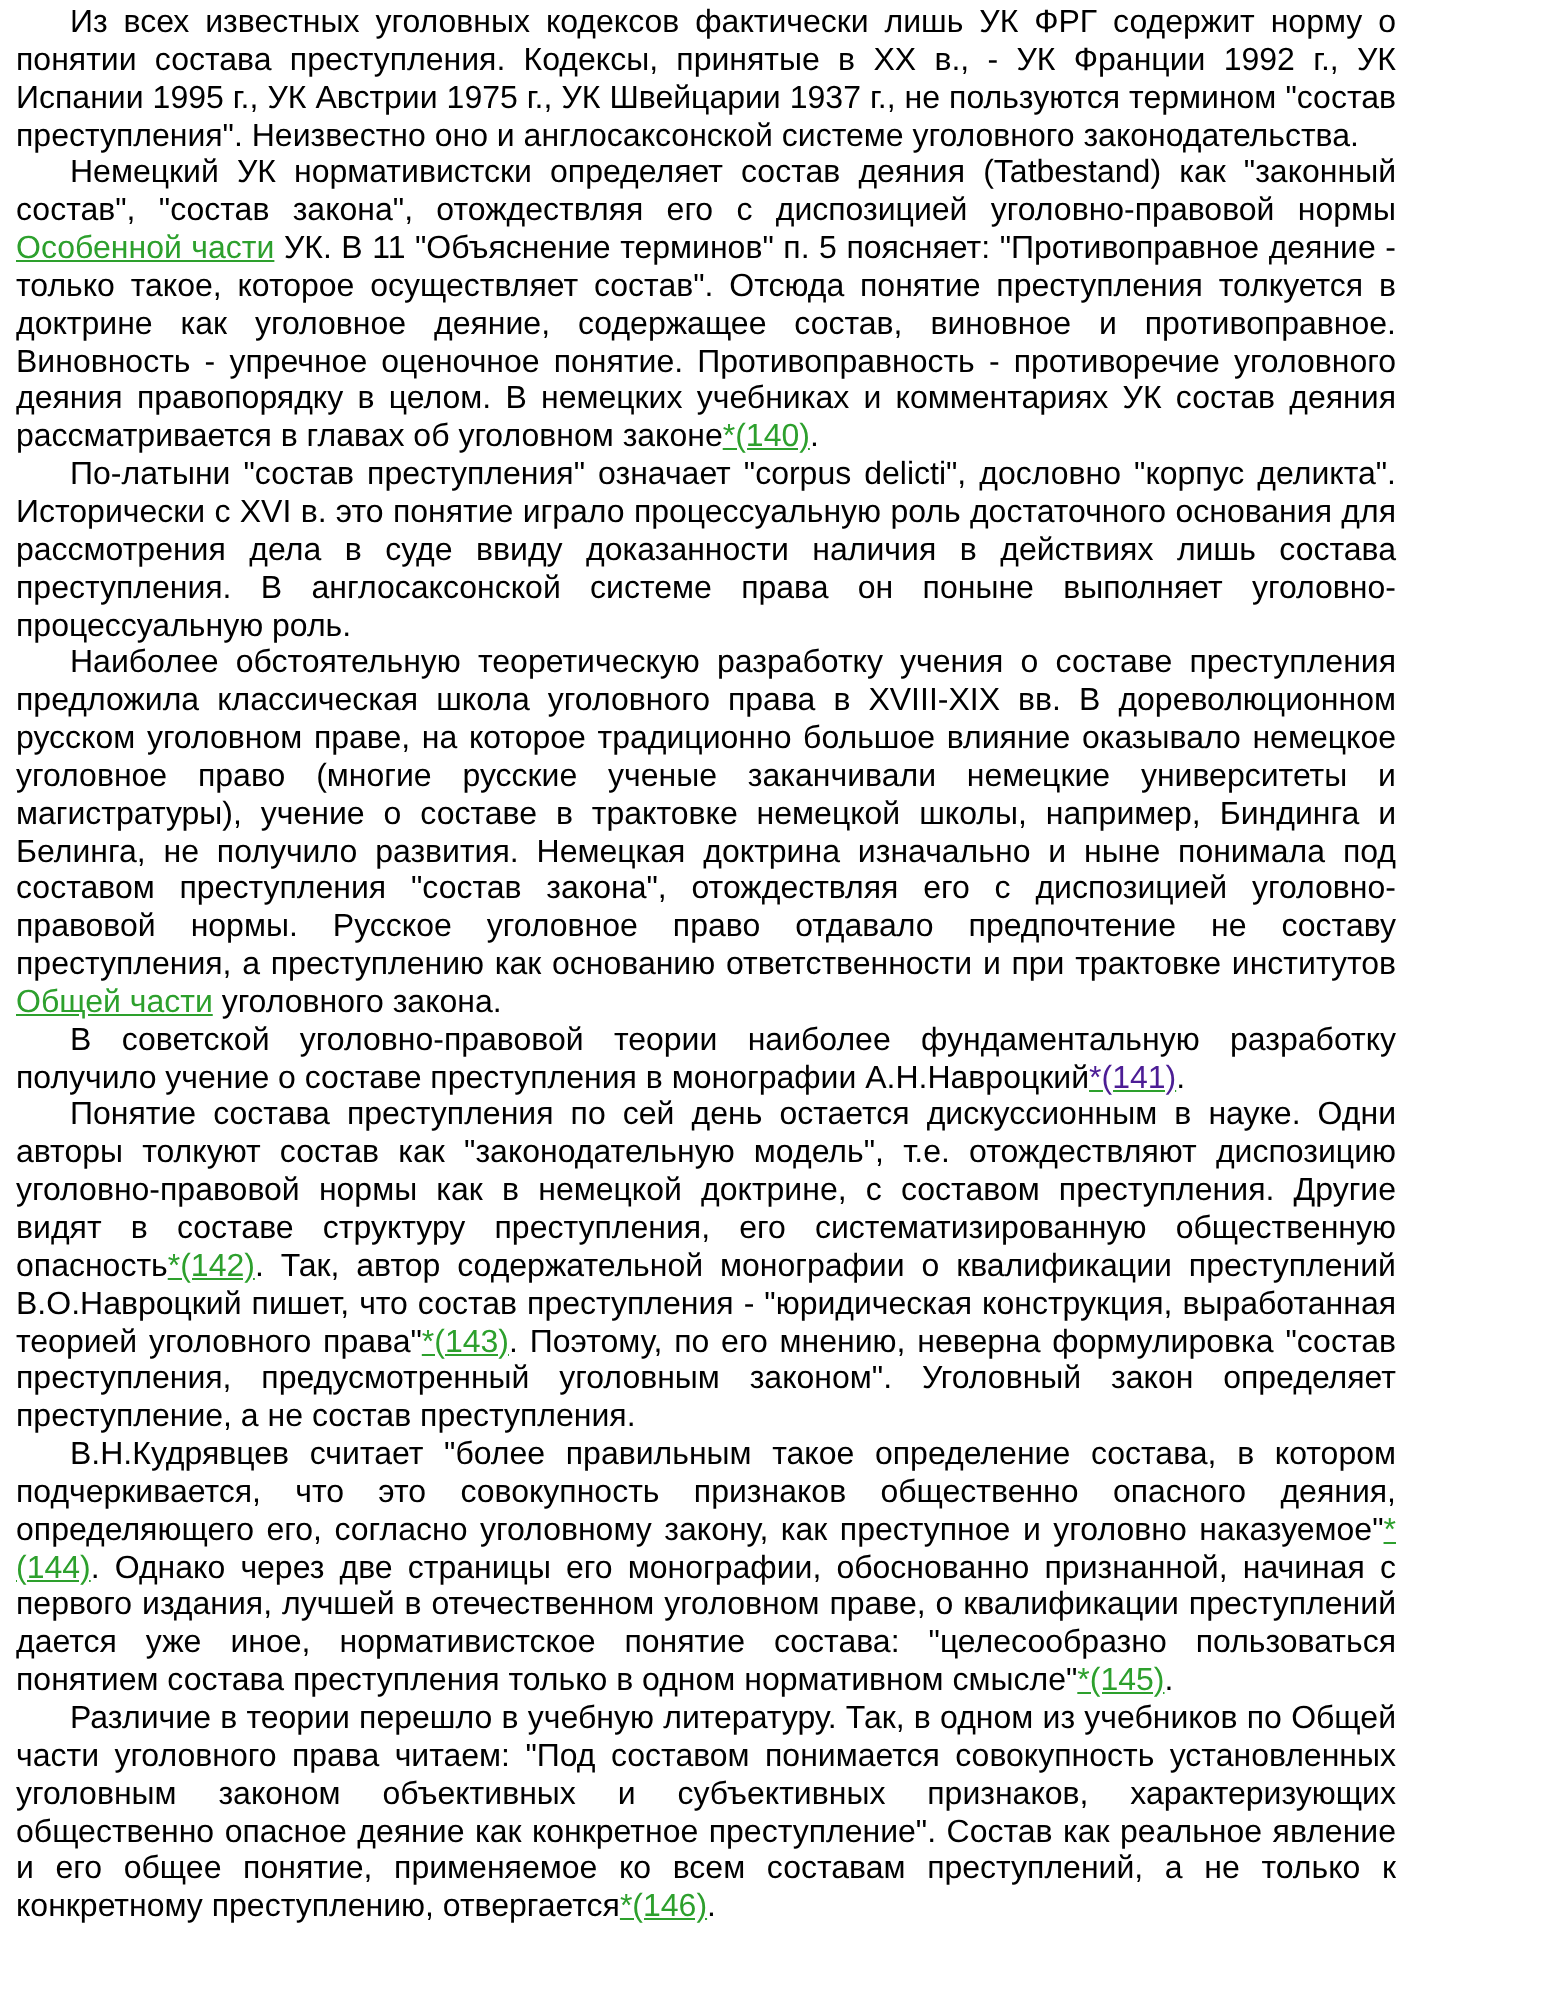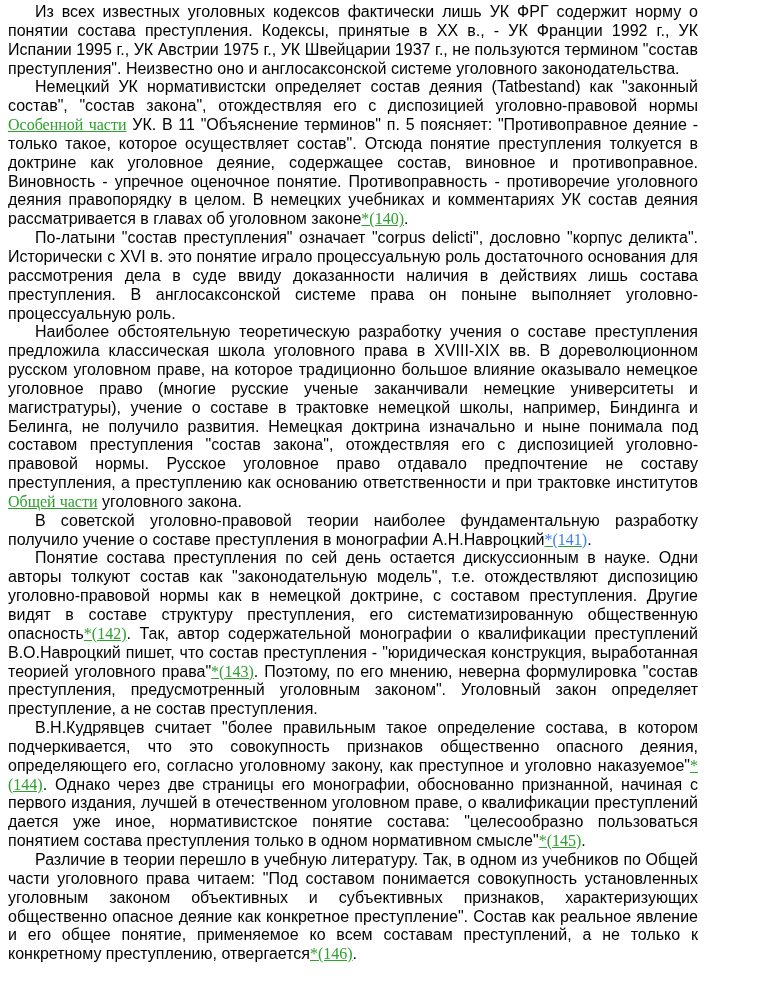--- a/index.html
+++ b/index.html
@@ -22,30 +22,29 @@
     color: #000000;
     text-align: justify;
     text-indent: 27px;
     letter-spacing: 0;
   }
   a.doc-link {
     color: #2da02d;
     text-decoration: underline;
     text-decoration-color: #2da02d;
     cursor: pointer;
-    font-family: Liberation Serif, serif;
   }
 </style>
 </head>
 <body>
 
 <div class="page">
   <div>
       <p class="para"><span>Из всех известных уголовных кодексов фактически лишь УК ФРГ содержит норму о понятии состава преступления. Кодексы, принятые в XX в., - УК Франции 1992 г., УК Испании 1995 г., УК Австрии 1975 г., УК Швейцарии 1937 г., не пользуются термином "состав преступления". Неизвестно оно и англосаксонской системе уголовного законодательства.</span></p>
       <p class="para"><span>Немецкий УК нормативистски определяет состав деяния (Tatbestand) как "законный состав", "состав закона", отождествляя его с диспозицией уголовно-правовой нормы </span><a class="doc-link" href="#" style="color: rgb(45, 160, 45);">Особенной части</a><span> УК. В 11 "Объяснение терминов" п. 5 поясняет: "Противоправное деяние - только такое, которое осуществляет состав". Отсюда понятие преступления толкуется в доктрине как уголовное деяние, содержащее состав, виновное и противоправное. Виновность - упречное оценочное понятие. Противоправность - противоречие уголовного деяния правопорядку в целом. В немецких учебниках и комментариях УК состав деяния рассматривается в главах об уголовном законе</span><a class="doc-link" href="#" style="color: rgb(45, 160, 45);">*(140)</a><span>.</span></p>
       <p class="para"><span>По-латыни "состав преступления" означает "corpus delicti", дословно "корпус деликта". Исторически с XVI в. это понятие играло процессуальную роль достаточного основания для рассмотрения дела в суде ввиду доказанности наличия в действиях лишь состава преступления. В англосаксонской системе права он поныне выполняет уголовно-процессуальную роль.</span></p>
       <p class="para"><span>Наиболее обстоятельную теоретическую разработку учения о составе преступления предложила классическая школа уголовного права в XVIII-XIX вв. В дореволюционном русском уголовном праве, на которое традиционно большое влияние оказывало немецкое уголовное право (многие русские ученые заканчивали немецкие университеты и магистратуры), учение о составе в трактовке немецкой школы, например, Биндинга и Белинга, не получило развития. Немецкая доктрина изначально и ныне понимала под составом преступления "состав закона", отождествляя его с диспозицией уголовно-правовой нормы. Русское уголовное право отдавало предпочтение не составу преступления, а преступлению как основанию ответственности и при трактовке институтов </span><a class="doc-link" href="#" style="color: rgb(45, 160, 45);">Общей части</a><span> уголовного закона.</span></p>
-      <p class="para"><span>В советской уголовно-правовой теории наиболее фундаментальную разработку получило учение о составе преступления в монографии А.Н.Навроцкий</span><a class="doc-link" href="#" style="color: #3b82f6;">*(141)</a><span>.</span></p>
+      <p class="para"><span>В советской уголовно-правовой теории наиболее фундаментальную разработку получило учение о составе преступления в монографии А.Н.Навроцкий</span><a class="doc-link" href="#" style="color: #4c1d95;">*(141)</a><span>.</span></p>
       <p class="para"><span>Понятие состава преступления по сей день остается дискуссионным в науке. Одни авторы толкуют состав как "законодательную модель", т.е. отождествляют диспозицию уголовно-правовой нормы как в немецкой доктрине, с составом преступления. Другие видят в составе структуру преступления, его систематизированную общественную опасность</span><a class="doc-link" href="#" style="color: rgb(45, 160, 45);">*(142)</a><span>. Так, автор содержательной монографии о квалификации преступлений В.О.Навроцкий пишет, что состав преступления - "юридическая конструкция, выработанная теорией уголовного права"</span><a class="doc-link" href="#" style="color: rgb(45, 160, 45);">*(143)</a><span>. Поэтому, по его мнению, неверна формулировка "состав преступления, предусмотренный уголовным законом". Уголовный закон определяет преступление, а не состав преступления.</span></p>
       <p class="para"><span>В.Н.Кудрявцев считает "более правильным такое определение состава, в котором подчеркивается, что это совокупность признаков общественно опасного деяния, определяющего его, согласно уголовному закону, как преступное и уголовно наказуемое"</span><a class="doc-link" href="#" style="color: rgb(45, 160, 45);">*(144)</a><span>. Однако через две страницы его монографии, обоснованно признанной, начиная с первого издания, лучшей в отечественном уголовном праве, о квалификации преступлений дается уже иное, нормативистское понятие состава: "целесообразно пользоваться понятием состава преступления только в одном нормативном смысле"</span><a class="doc-link" href="#" style="color: rgb(45, 160, 45);">*(145)</a><span>.</span></p>
       <p class="para"><span>Различие в теории перешло в учебную литературу. Так, в одном из учебников по Общей части уголовного права читаем: "Под составом понимается совокупность установленных уголовным законом объективных и субъективных признаков, характеризующих общественно опасное деяние как конкретное преступление". Состав как реальное явление и его общее понятие, применяемое ко всем составам преступлений, а не только к конкретному преступлению, отвергается</span><a class="doc-link" href="#" style="color: rgb(45, 160, 45);">*(146)</a><span>.</span></p>
     </div>
 </div>
 
 </body></html>

